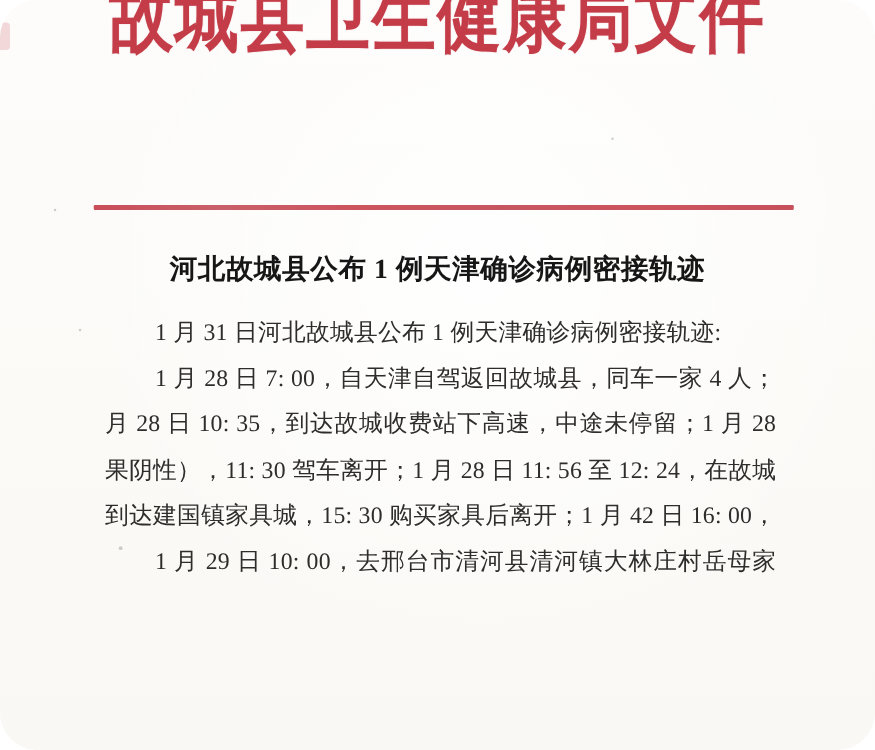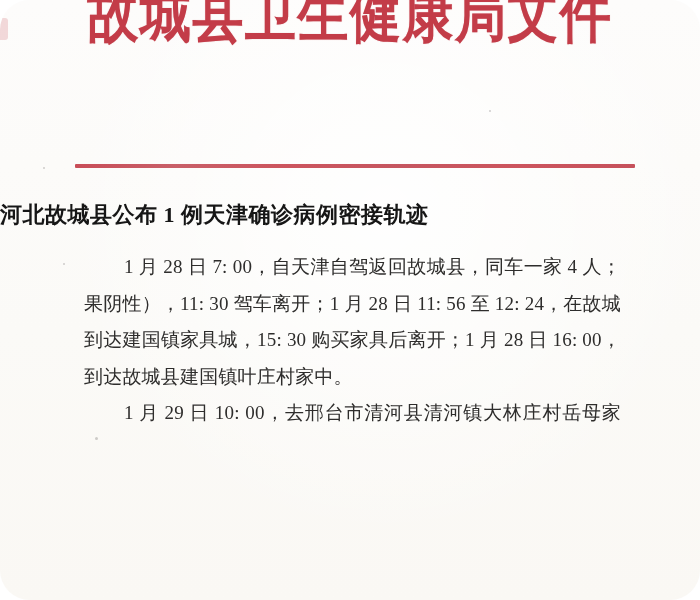--- a/index.html
+++ b/index.html
@@ -50,20 +50,21 @@
     background-image: linear-gradient(90deg,
       rgba(196,62,74,1) 0%, rgba(186,52,64,0.85) 18%, rgba(200,70,80,1) 37%,
       rgba(186,52,64,0.9) 58%, rgba(200,70,80,1) 79%, rgba(190,56,68,0.95) 100%);
   }
   
   .doc-title {
     position: absolute;
     top: 201px;
     left: 0;
     right: 0;
+    text-align: center;
     font-size: 22px;
     line-height: 28px;
     font-weight: 700;
     color: #161616;
     letter-spacing: 0.5px;
   }
   
   .doc-body {
     position: absolute;
     top: 249px;
@@ -114,20 +115,21 @@
 
   <div class="letterhead-wrap">
     <span class="letterhead" style="color: rgb(195, 60, 72);">故城县卫生健康局文件</span>
   </div>
 
   <div class="red-rule"></div>
 
   <div class="doc-title">河北故城县公布 1 例天津确诊病例密接轨迹</div>
 
   <div class="doc-body" id="doc-body">
+      <div class="line indent">1 月 31 日河北故城县公布 1 例天津确诊病例密接轨迹:</div>
       <div class="line fill indent">1 月 28 日 7: 00，自天津自驾返回故城县，同车一家 4 人；1</div>
+      <div class="line fill">月 28 日 10: 35，到达故城收费站下高速，中途未停留；1 月 28</div>
       <div class="line fill">果阴性），11: 30 驾车离开；1 月 28 日 11: 56 至 12: 24，在故城</div>
-      <div class="line fill">到达建国镇家具城，15: 30 购买家具后离开；1 月 28 日 16: 00，</div>
-      <div class="line">到达故城县建国镇叶庄村家中。</div>
+      <div class="line fill">到达建国镇家具城，15: 30 购买家具后离开；1 月 42 日 16: 00，</div>
       <div class="line fill indent">1 月 29 日 10: 00，去邢台市清河县清河镇大林庄村岳母家探</div>
     </div>
 
 </div>
 
 </body></html>

